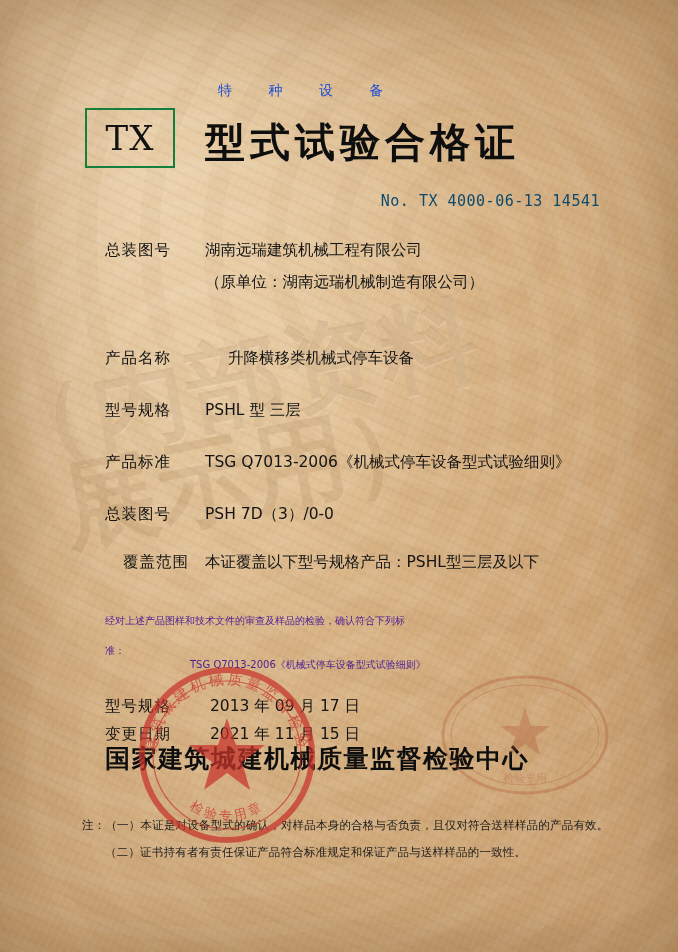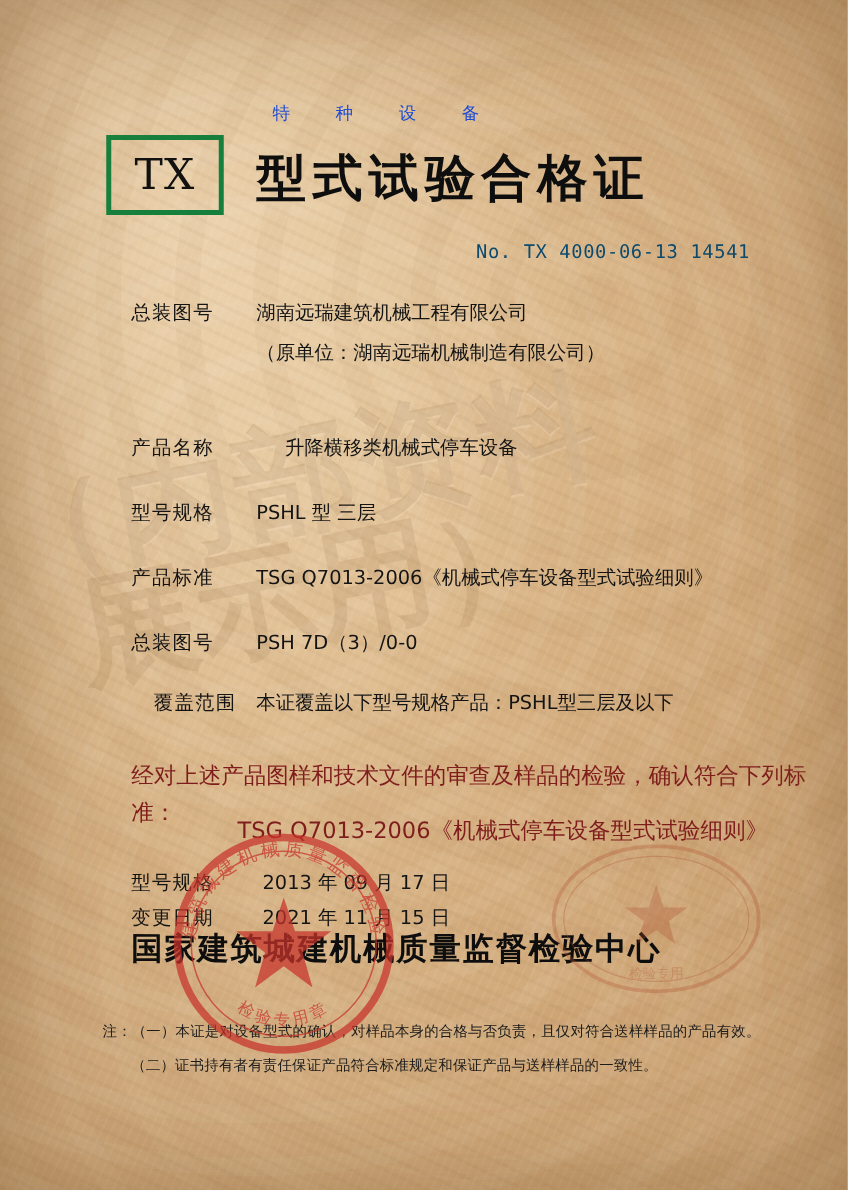--- a/index.html
+++ b/index.html
@@ -54,21 +54,21 @@
     font-size:96px;font-weight:bold;
     color:rgba(150,110,70,0.15);
     transform:rotate(-11deg);
     white-space:nowrap;pointer-events:none;
   }
   
   #content{position:absolute;inset:0;}
   #tx-box{
     position:absolute;left:85px;top:108px;
     width:86px;height:56px;
-    border:4px solid #15803d;
+    border:2px solid #15803d;
     display:flex;align-items:center;justify-content:center;
     font-family:"DejaVu Serif","Liberation Serif",serif;
     font-size:34px;letter-spacing:1px;color:#111;
   }
   #title-small{
     position:absolute;left:218px;top:82px;
     font-size:14px;letter-spacing:16px;color:#1d4ed8;
     font-family:"DejaVu Sans","Liberation Sans",sans-serif;
   }
   #title-big{
@@ -79,21 +79,21 @@
   }
   #cert-no{
     position:absolute;right:78px;top:192px;
     font-size:15px;color:#0c4a6e;
     font-family:"DejaVu Sans Mono","Liberation Mono",monospace;
     letter-spacing:.5px;
   }
   .field{position:absolute;font-size:15.5px;color:#141414;white-space:nowrap;}
   .flabel{letter-spacing:1px;}
   .fvalue{}
-  .para{position:absolute;font-size:18px;color:#7f1d1d;line-height:30px;}
+  .para{position:absolute;font-size:10px;color:#4c1d95;line-height:30px;}
   #org{
     position:absolute;left:105px;top:742px;
     font-size:25px;font-weight:bold;letter-spacing:1.5px;color:#0e0e0e;
   }
   .note{
     position:absolute;font-size:11.5px;color:#1a1a1a;letter-spacing:.2px;white-space:nowrap;
   }
   
   #seal{
     position:absolute;left:132px;top:660px;width:190px;height:190px;

